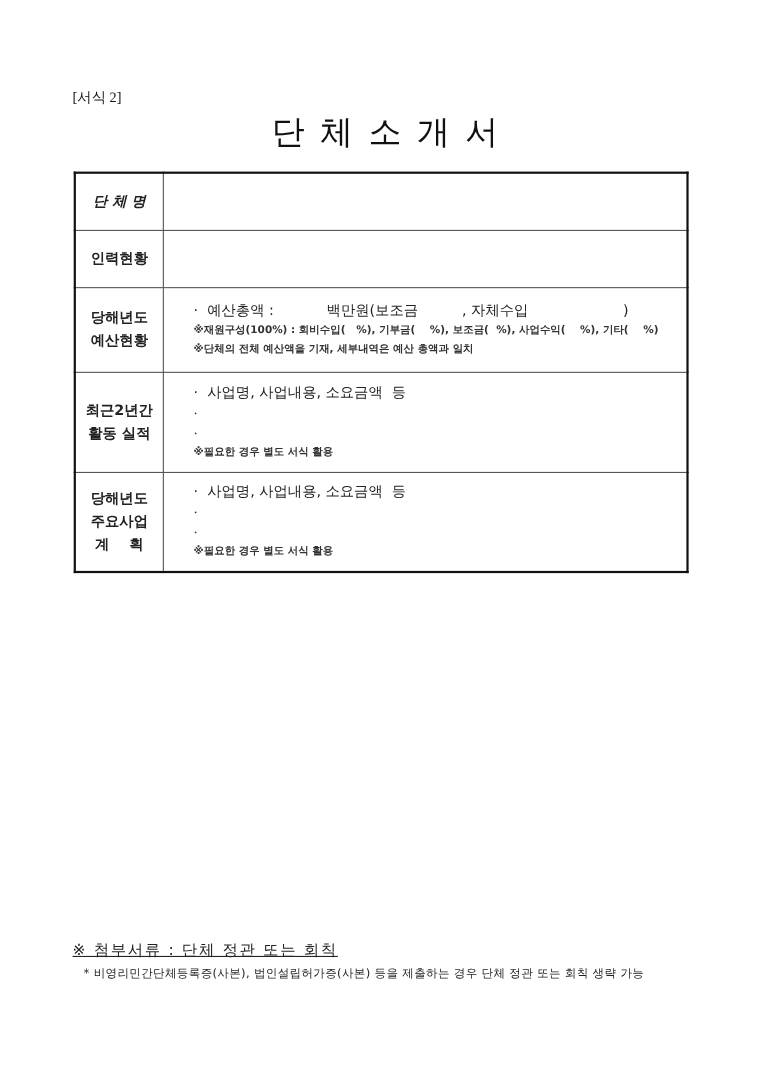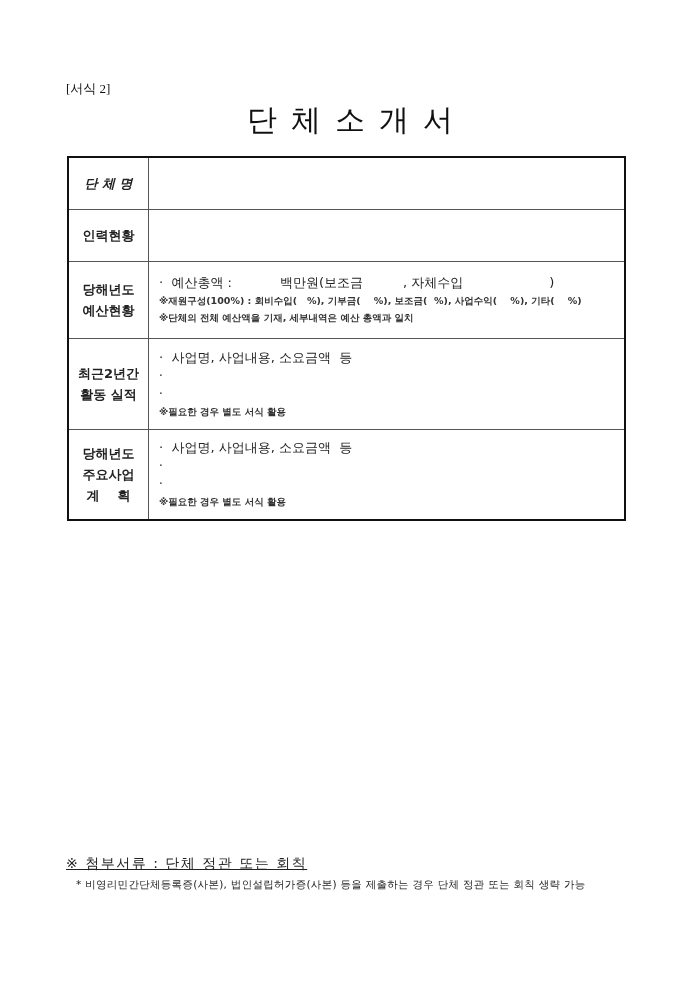--- a/index.html
+++ b/index.html
@@ -8,21 +8,21 @@
   .form-tag { position: absolute; left: 66px; top: 80px; font-size: 13px; font-weight: normal;
               font-family: "Liberation Serif", "DejaVu Serif", serif; }
   .page-title { position: absolute; left: 0; width: 700px; top: 100px; text-align: center;
                 font-size: 30px; letter-spacing: 14px; padding-left: 14px; box-sizing: border-box;
                 font-family: "DejaVu Sans", sans-serif; font-weight: normal; }
   table.form { position: absolute; left: 67px; top: 156px; width: 559px;
                border-collapse: collapse; border: 2px solid #111; table-layout: fixed; }
   table.form td { border: 1px solid #555; padding: 0; vertical-align: middle; }
   table.form td.label { width: 79px; text-align: center; font-size: 13px; font-weight: bold;
                         line-height: 21px; font-family: "DejaVu Sans", sans-serif; color: #222; }
-  table.form td.value { padding-left: 10px; }
+  table.form td.value { padding-left: 27px; }
   .r1 { height: 52px; font-style: italic; } .r2 { height: 52px; } .r3 { height: 53px; } .r4 { height: 66px; }
   .r5 { height: 52px; } .r6 { height: 152px; } .r7 { height: 77px; } .r8 { height: 91px; } .r9 { height: 91px; }
   .line-main { font-size: 13px; line-height: 19px; font-family: "DejaVu Sans", sans-serif; color: #222; white-space: pre; }
   .line-small { font-size: 9.5px; line-height: 17px; font-family: "DejaVu Sans", sans-serif; color: #333; white-space: pre; font-weight: bold; }
   .line-dot { font-size: 12px; line-height: 18px; color: #333; }
   .footer-main { position: absolute; left: 66px; top: 855px; font-size: 14px; letter-spacing: 1.5px;
                  font-family: "DejaVu Sans", sans-serif; color: #222; text-decoration: underline; }
   .footer-sub { position: absolute; left: 76px; top: 878px; font-size: 10.5px; letter-spacing: 0.3px;
                 font-family: "DejaVu Sans", sans-serif; color: #222; white-space: nowrap; }
   .budget-total { display: flex; }

